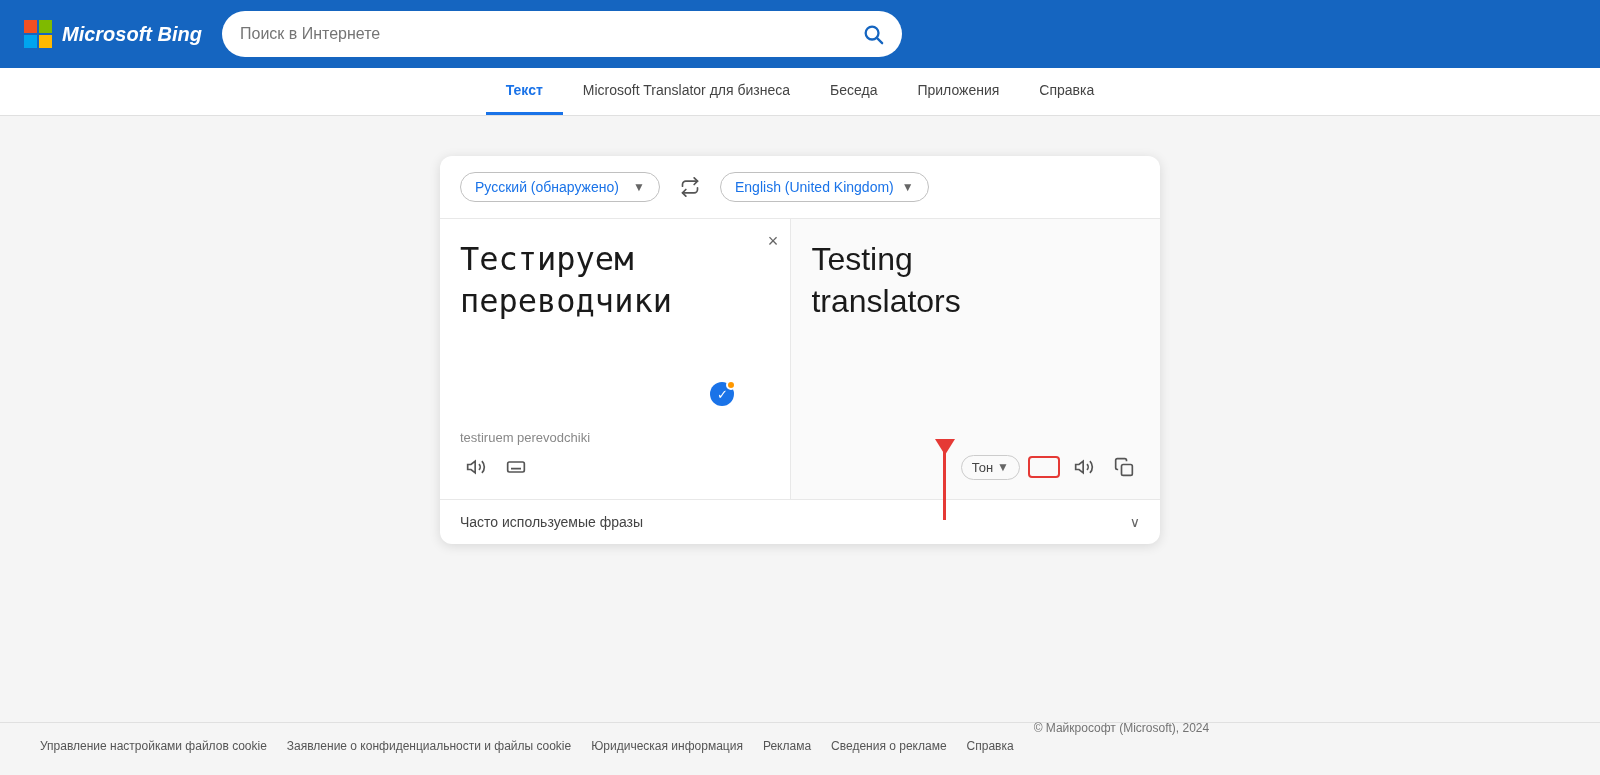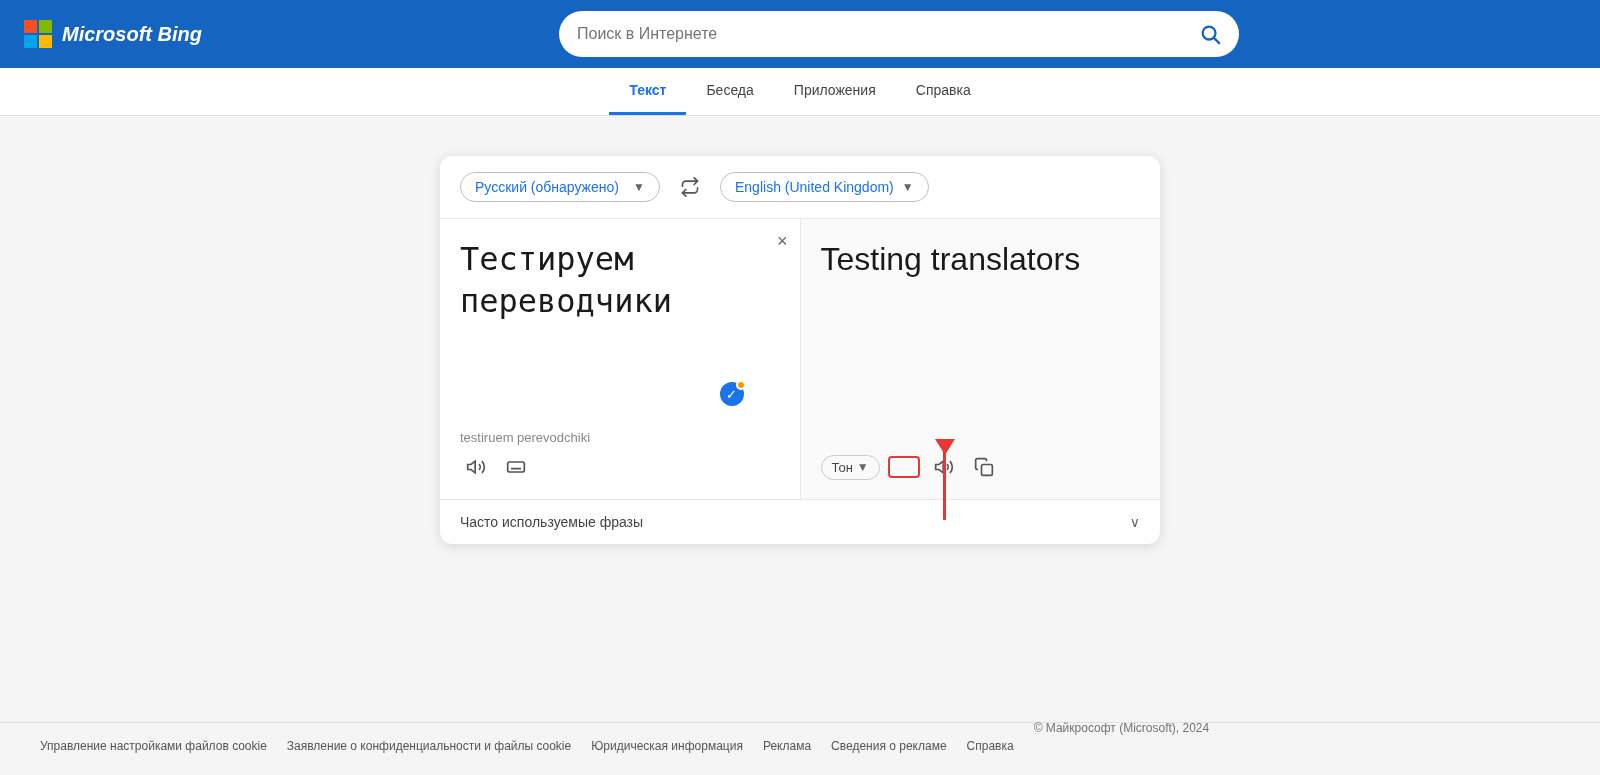--- a/index.html
+++ b/index.html
@@ -33,21 +33,21 @@
     }
     .ms-logo-sq { width: 13px; height: 13px; }
     .sq-red { background: #f25022; }
     .sq-green { background: #7fba00; }
     .sq-blue { background: #00a4ef; }
     .sq-yellow { background: #ffb900; }
 
     .search-bar-wrap {
       flex: 1;
       display: flex;
-      justify-content: center;
+      justify-content: flex-start;
     }
     .search-bar {
       display: flex;
       align-items: center;
       background: white;
       border-radius: 24px;
       width: 680px;
       height: 46px;
       padding: 0 18px;
       gap: 10px;
@@ -160,21 +160,21 @@
       border-right: 1px solid #e8e8e8;
       position: relative;
       display: flex;
       flex-direction: column;
     }
     .target-panel {
       flex: 1;
       padding: 20px 20px 10px 20px;
       background: #fafafa;
       display: flex;
-      flex-direction: column;
+      flex-direction: row;
     }
 
     .close-btn {
       position: absolute;
       top: 12px;
       right: 12px;
       background: none;
       border: none;
       cursor: pointer;
       font-size: 18px;
@@ -320,20 +320,23 @@
           <line x1="16.5" y1="16.5" x2="22" y2="22"></line>
         </svg>
       </button>
     </div>
   </div>
 </header>
 
 <nav class="nav-bar">
   <div class="nav-item active">
     <span>Текст</span>
+  </div>
+  <div class="nav-item">
+    <span>Microsoft Translator для бизнеса</span>
   </div>
   <div class="nav-item">
     <span>Беседа</span>
   </div>
   <div class="nav-item">
     <span>Приложения</span>
   </div>
   <div class="nav-item">
     <span>Справка</span>
   </div>

